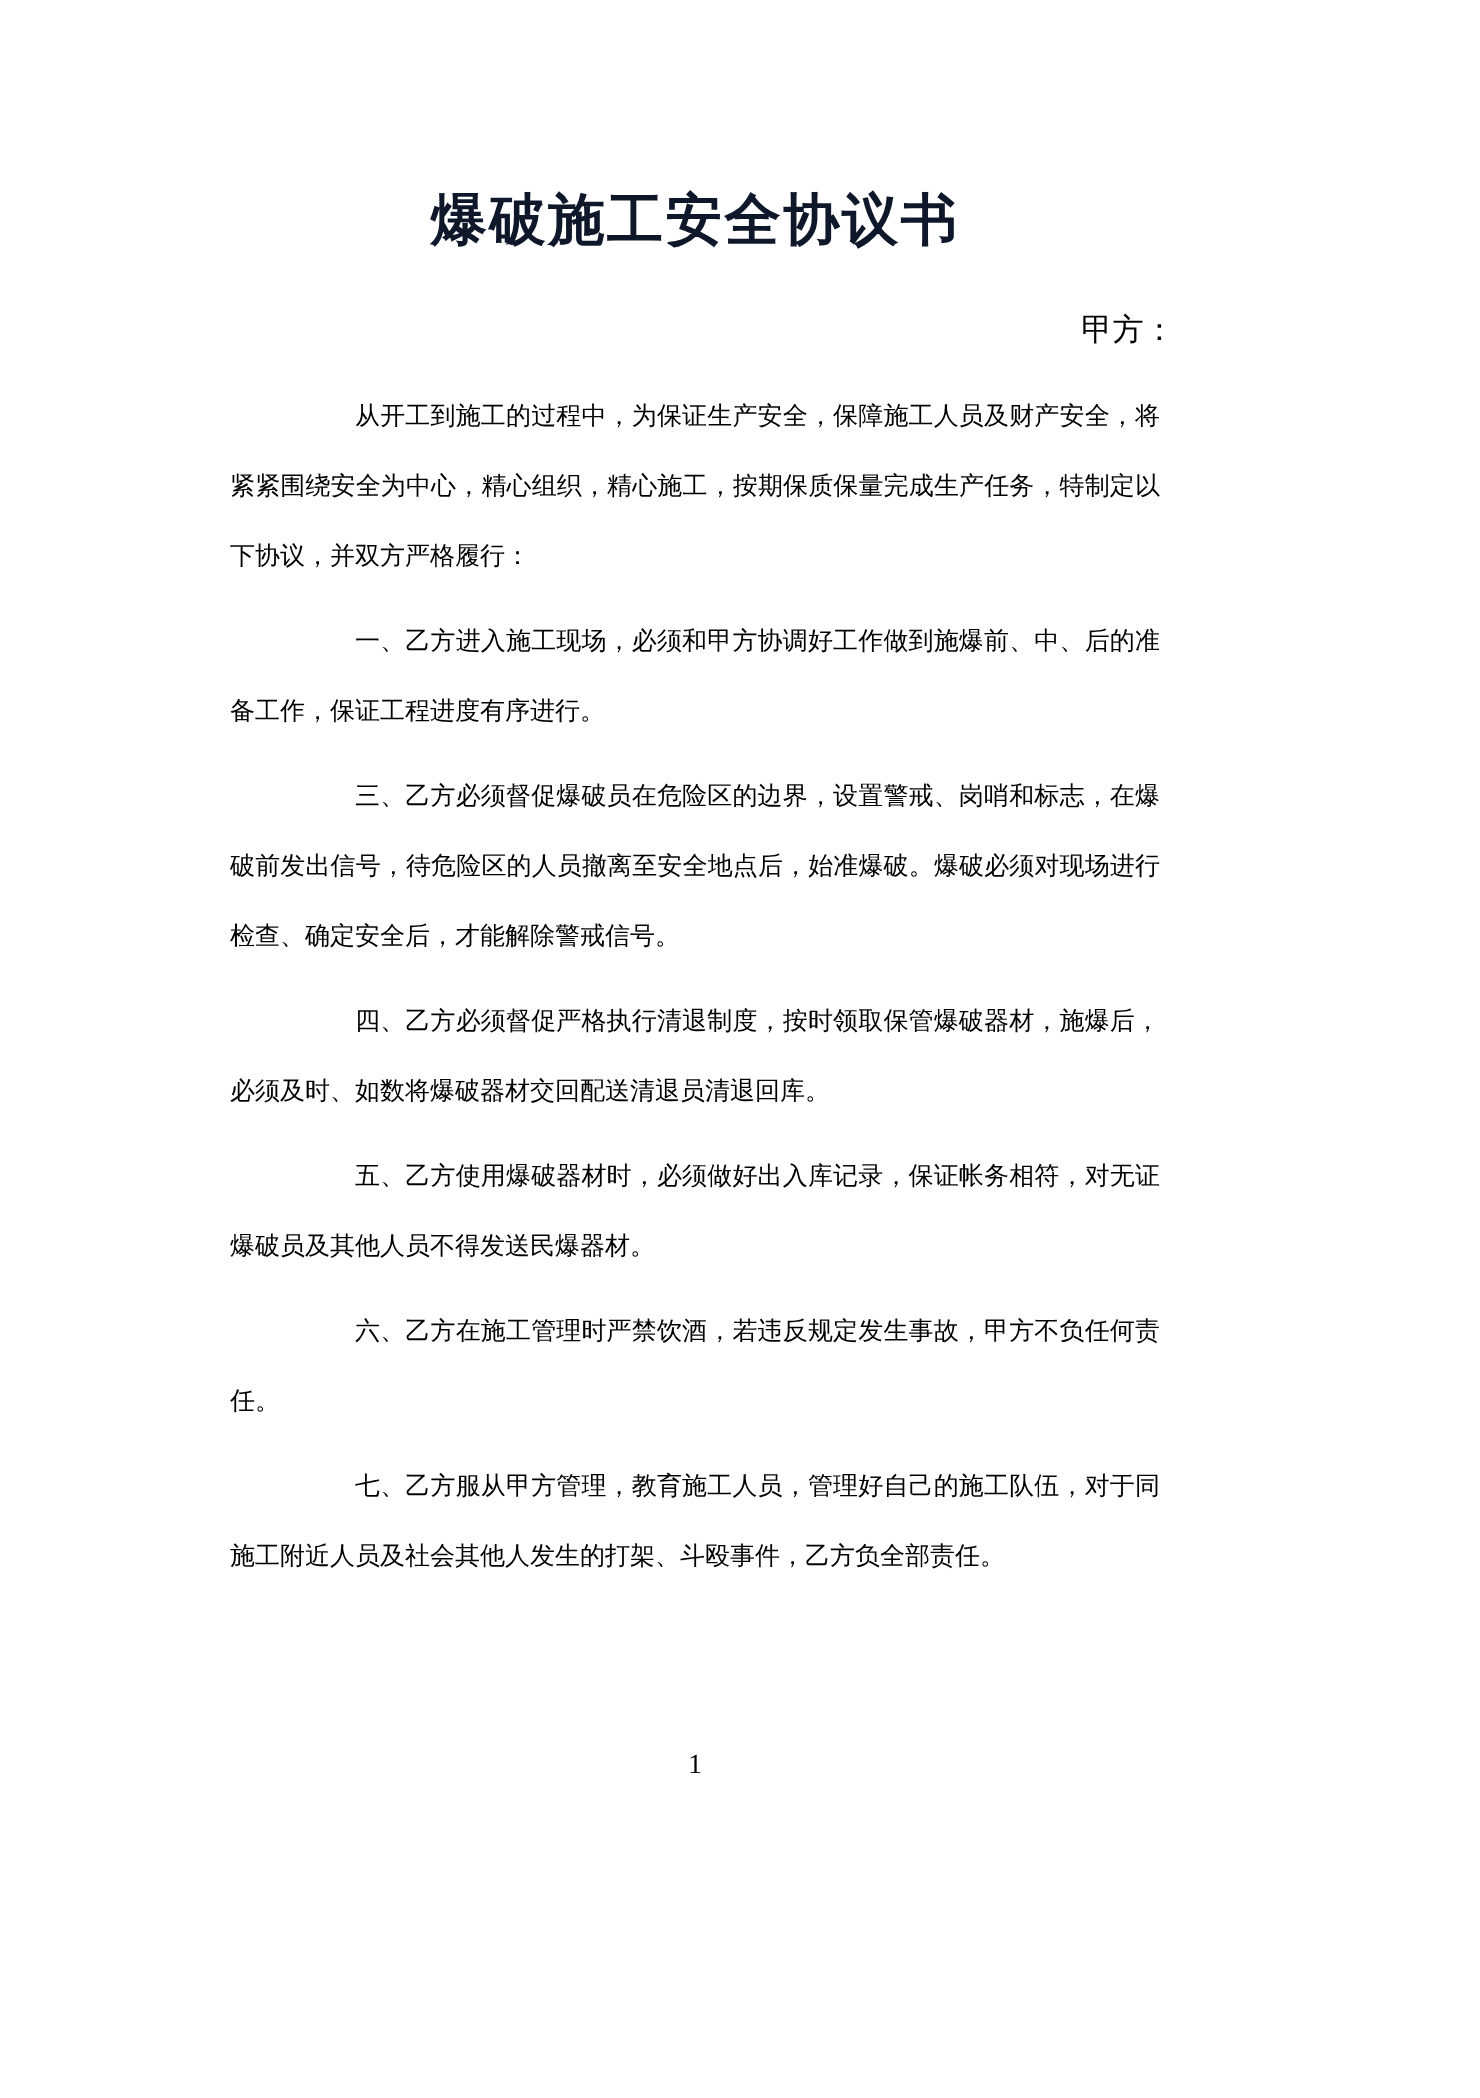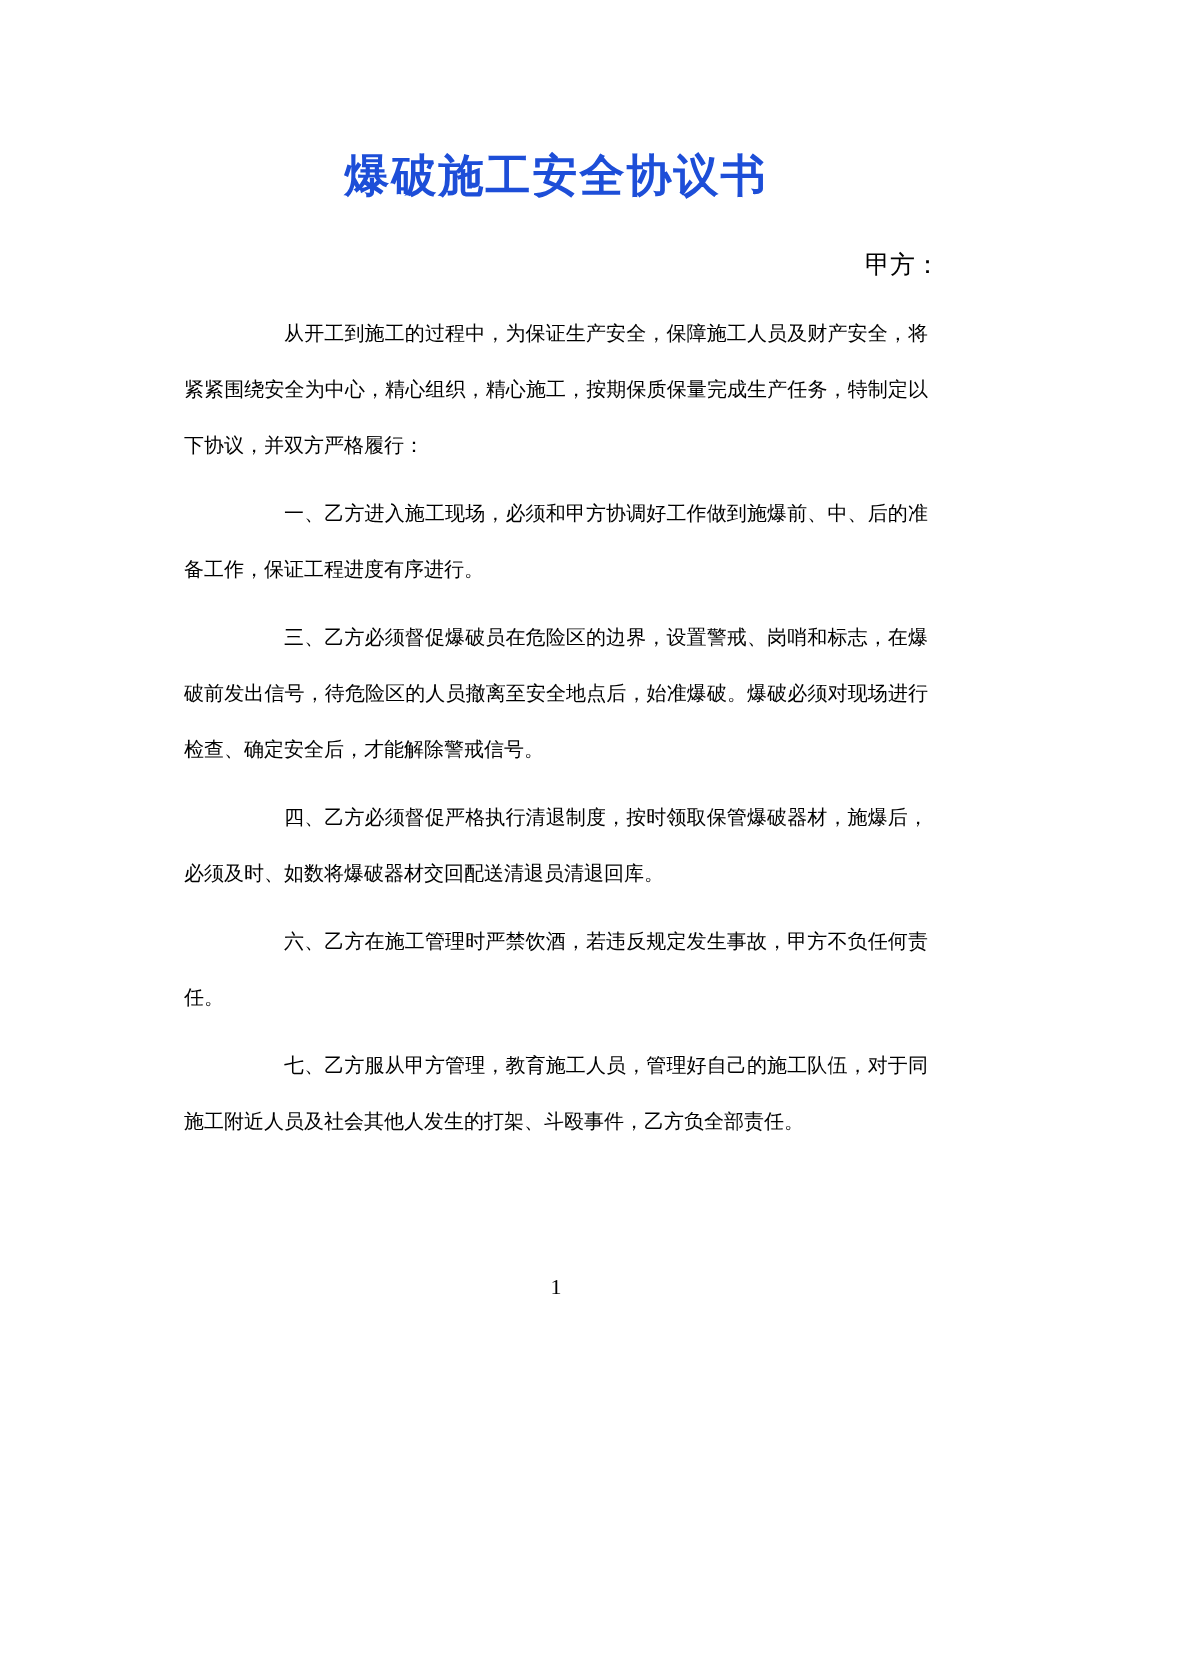--- a/index.html
+++ b/index.html
@@ -19,21 +19,21 @@
     overflow: hidden;
   }
   .doc-title {
     margin: 0;
     font-family: "DejaVu Sans", "Liberation Sans", sans-serif;
     font-weight: bold;
     font-size: 45px;
     line-height: 62px;
     text-align: center;
     letter-spacing: 2px;
-    color: #1d4ed8;
+    color: #0f172a;
   }
   .party {
     font-size: 25px;
     line-height: 56px;
     margin: 0;
     text-align: right;
   }
   .party-a { margin-top: 30px; }
   .party-b { margin-top: 18px; }
   .para {
@@ -62,19 +62,20 @@
 
   <p class="para">从开工到施工的过程中，为保证生产安全，保障施工人员及财产安全，将紧紧围绕安全为中心，精心组织，精心施工，按期保质保量完成生产任务，特制定以下协议，并双方严格履行：</p>
 
   <p class="para">一、乙方进入施工现场，必须和甲方协调好工作做到施爆前、中、后的准备工作，保证工程进度有序进行。</p>
 
 
   <p class="para">三、乙方必须督促爆破员在危险区的边界，设置警戒、岗哨和标志，在爆破前发出信号，待危险区的人员撤离至安全地点后，始准爆破。爆破必须对现场进行检查、确定安全后，才能解除警戒信号。</p>
 
   <p class="para">四、乙方必须督促严格执行清退制度，按时领取保管爆破器材，施爆后，必须及时、如数将爆破器材交回配送清退员清退回库。</p>
 
+  <p class="para">五、乙方使用爆破器材时，必须做好出入库记录，保证帐务相符，对无证爆破员及其他人员不得发送民爆器材。</p>
 
   <p class="para">六、乙方在施工管理时严禁饮酒，若违反规定发生事故，甲方不负任何责任。</p>
 
   <p class="para">七、乙方服从甲方管理，教育施工人员，管理好自己的施工队伍，对于同施工附近人员及社会其他人发生的打架、斗殴事件，乙方负全部责任。</p>
 
   <div class="page-footer">1</div>
 </div>
 
 </body></html>

